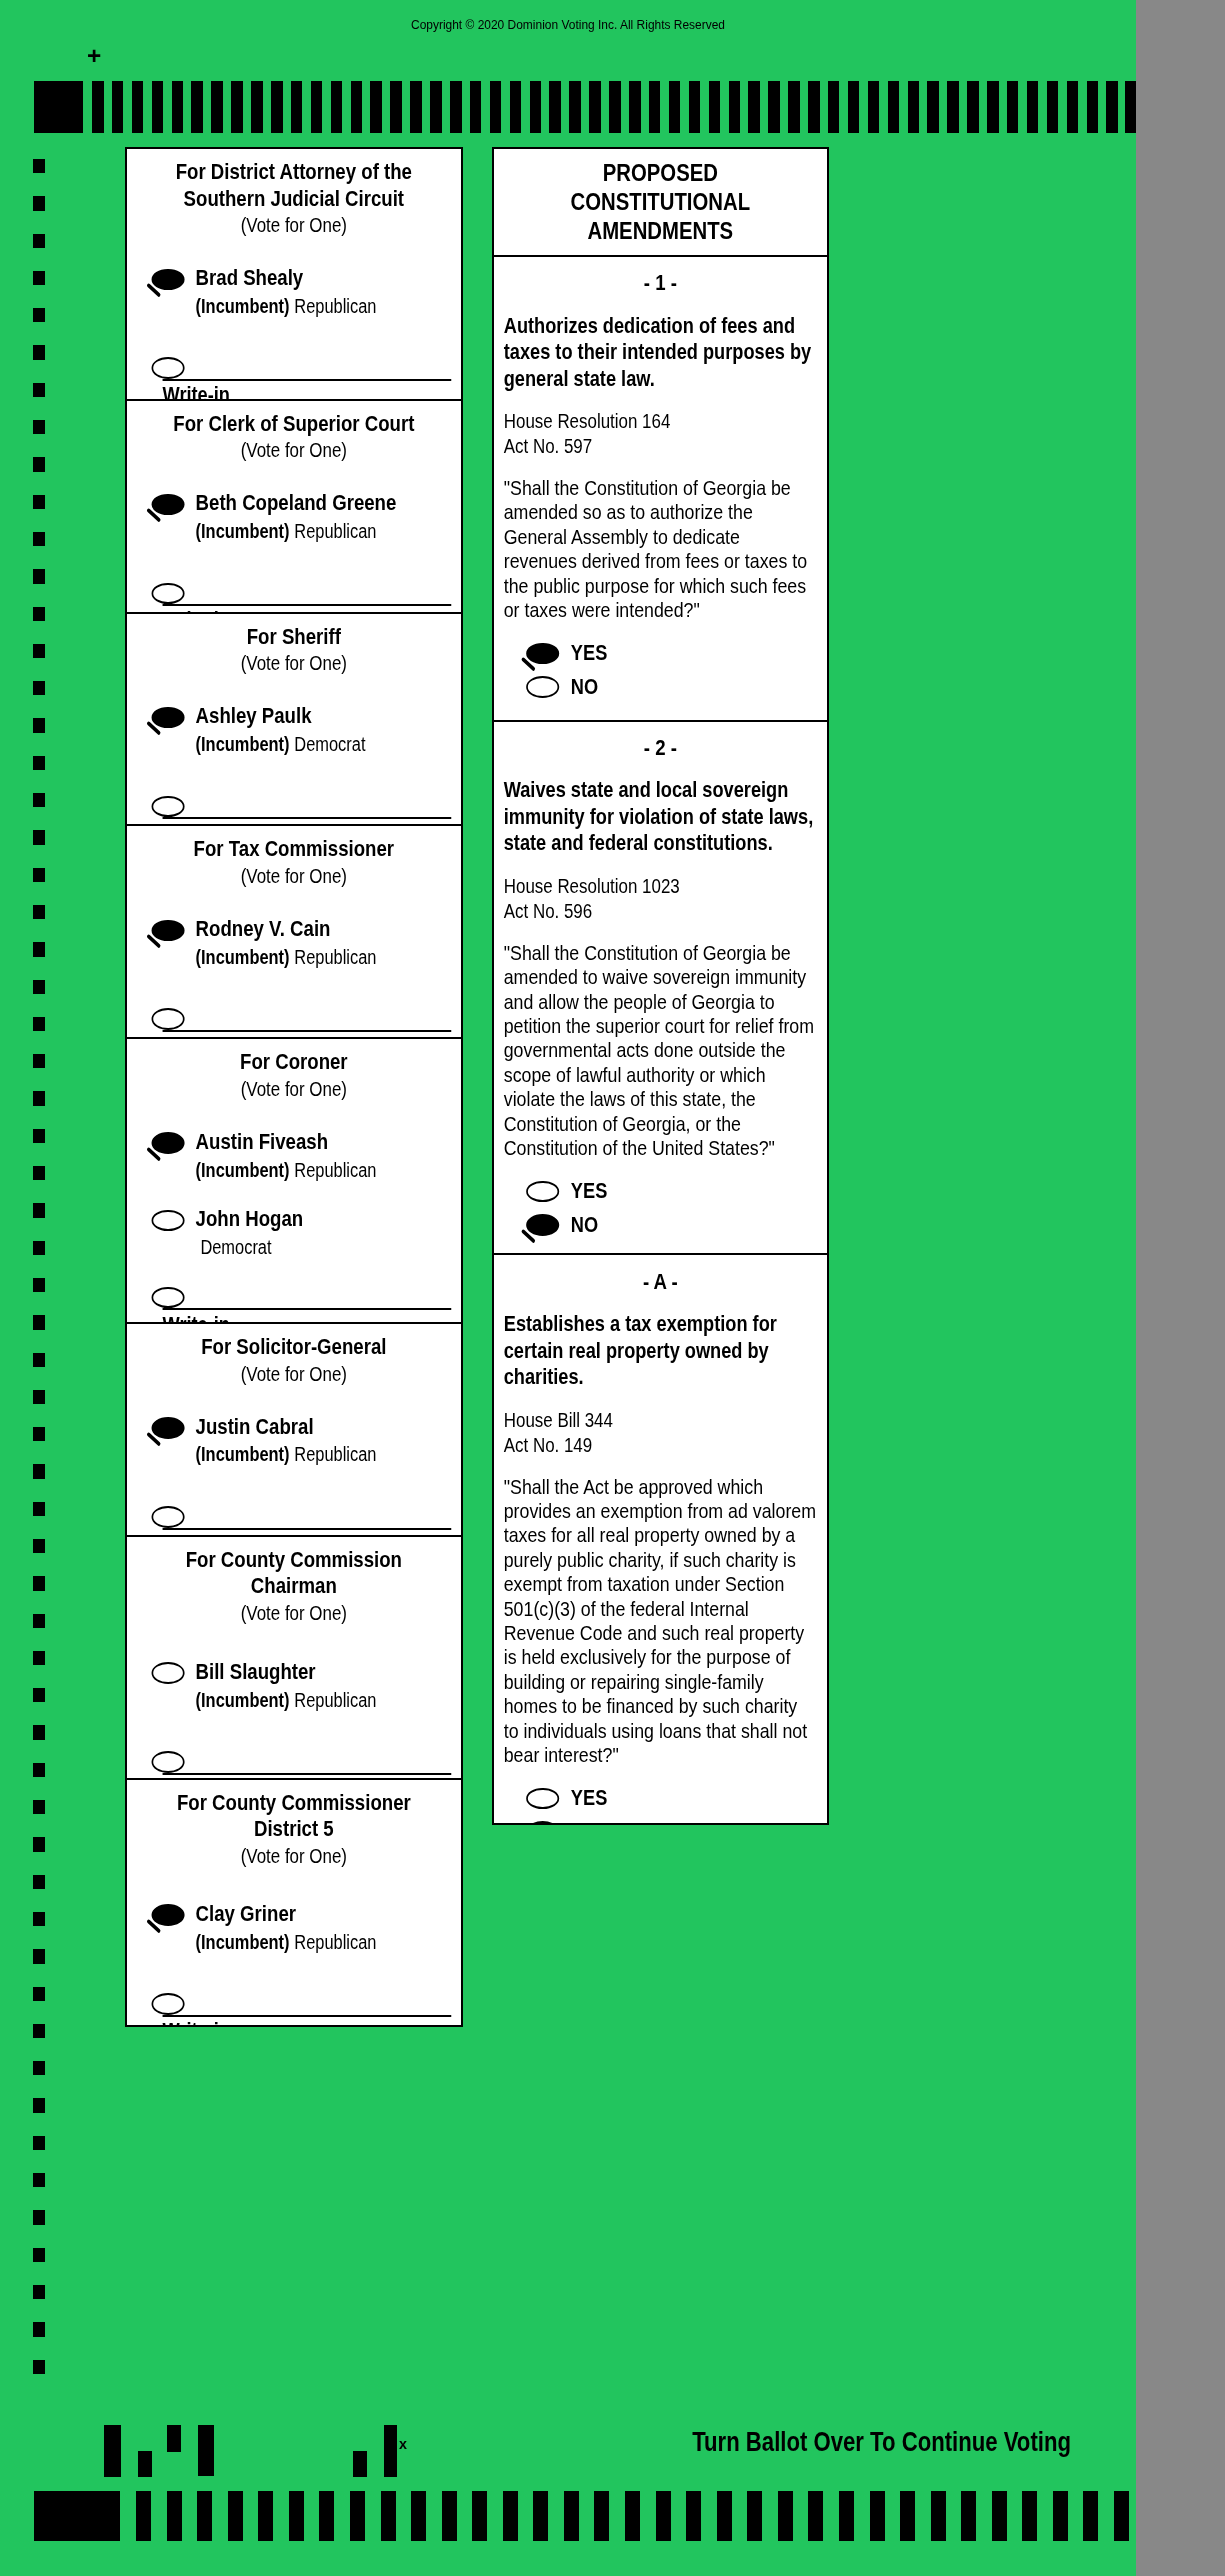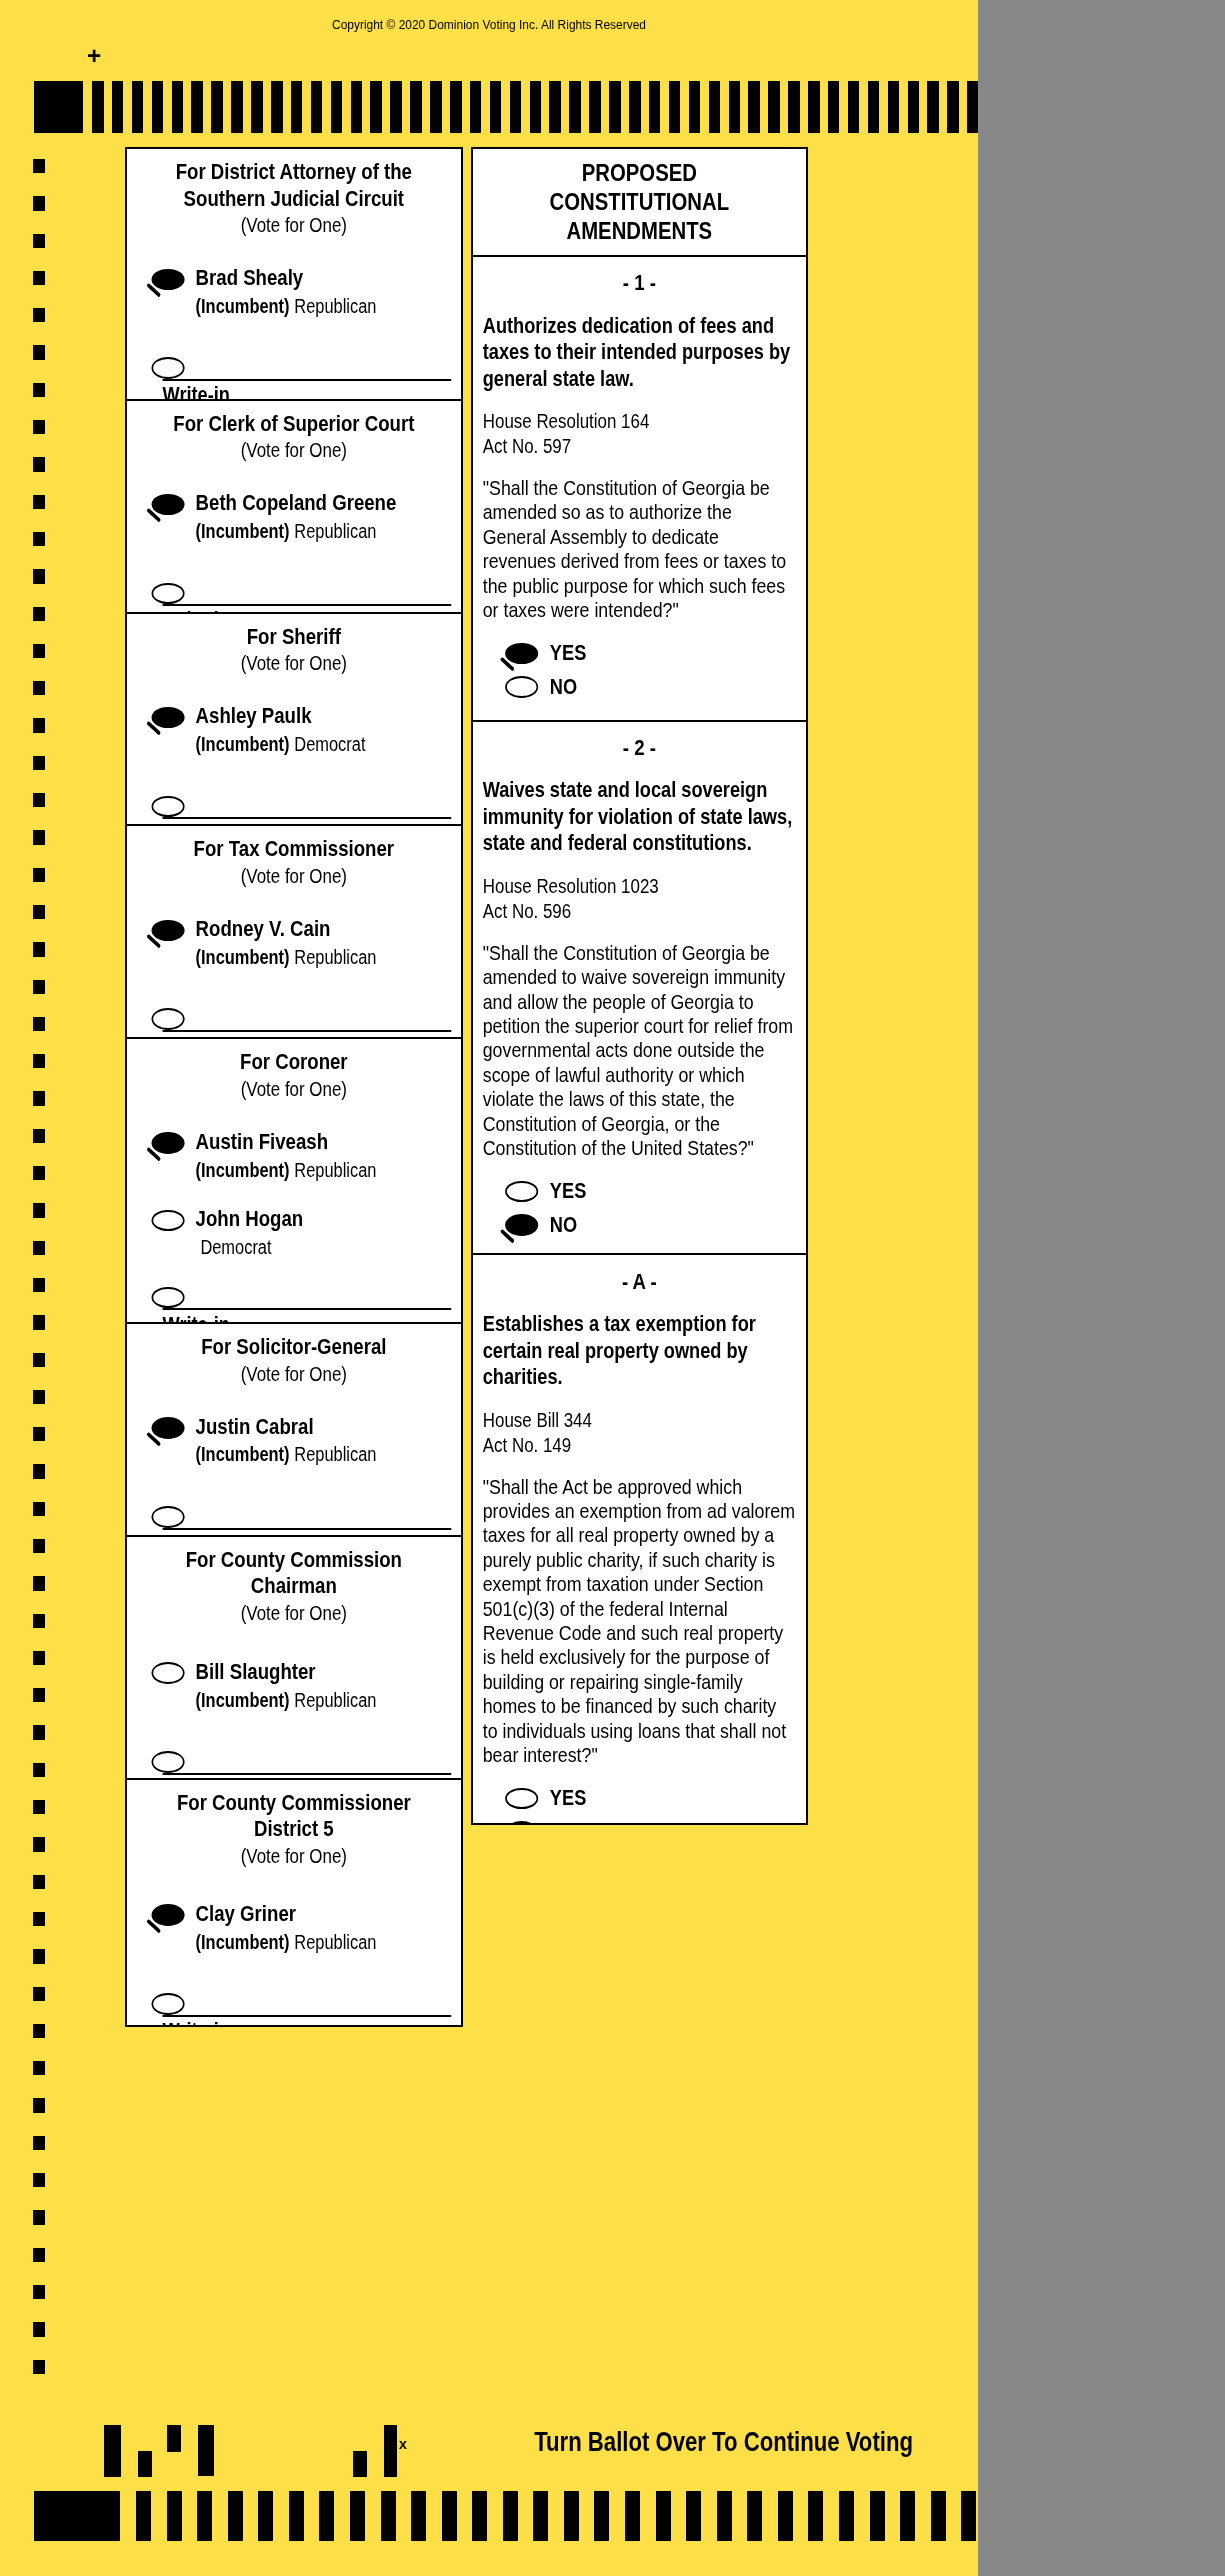--- a/index.html
+++ b/index.html
@@ -1,17 +1,17 @@
 <!DOCTYPE html>
 <html style="font-size:11.5px"><head>
 <meta charset="utf-8">
 <style>
   *{box-sizing:border-box;margin:0;padding:0}
   body{background:#888;font-family:"Liberation Sans",sans-serif;color:#000}
-  .page{position:relative;width:978px;height:2576px;background:#fde047;overflow:hidden}
+  .page{position:relative;width:1136px;height:2576px;background:#22c55e;overflow:hidden}
 
   
   .copyright{position:absolute;top:17px;left:0;width:100%;text-align:center;font-size:13.6px;
              transform:scaleX(.88)}
   .plusmark{position:absolute;left:87px;top:42px;font-size:24.4px;font-weight:bold}
   .top-block-left{position:absolute;left:34px;top:81px;width:49px;height:52px;background:#000}
   .top-block-right{position:absolute;left:1125px;top:81px;width:62px;height:52px;background:#000}
   .top-row{position:absolute;left:92px;top:81px;width:1026px;height:52px;
            display:flex;justify-content:space-between}
   .top-row div{width:11.5px;height:52px;background:#000}
@@ -36,21 +36,21 @@
   .crosshair .v{position:absolute;left:18.6px;top:0;width:2.9px;height:40px;background:#000}
   .crosshair .h{position:absolute;left:0;top:18.6px;width:40px;height:2.9px;background:#000}
   .crosshair .d1,.crosshair .d2{position:absolute;top:16.5px;width:7.2px;height:7.2px;background:#000;border-radius:1.4px}
   .crosshair .d1{left:3.6px}.crosshair .d2{right:3.6px}
 
   .turn-over{position:absolute;right:65px;top:2427px;font-size:27px;font-weight:bold;
              transform:scaleX(.82);transform-origin:100% 0;white-space:nowrap}
 
   
   .col-left{position:absolute;left:125px;top:147px;width:338px}
-  .col-right{position:absolute;left:471px;top:147px;width:337px}
+  .col-right{position:absolute;left:492px;top:147px;width:337px}
   .box{border:2.2px solid #000;background:#fff;overflow:hidden}
   .box + .box{margin-top:-2.2px}
 
   
   .cz{width:118%;height:100%;transform:scaleX(.8466);transform-origin:0 0;
       display:flex;flex-direction:column}
 
   
   .race-title{padding-top:10px;text-align:center;font-weight:bold;font-size:22px;line-height:26.5px}
   .vote-for{text-align:center;font-size:20px;line-height:26px}

